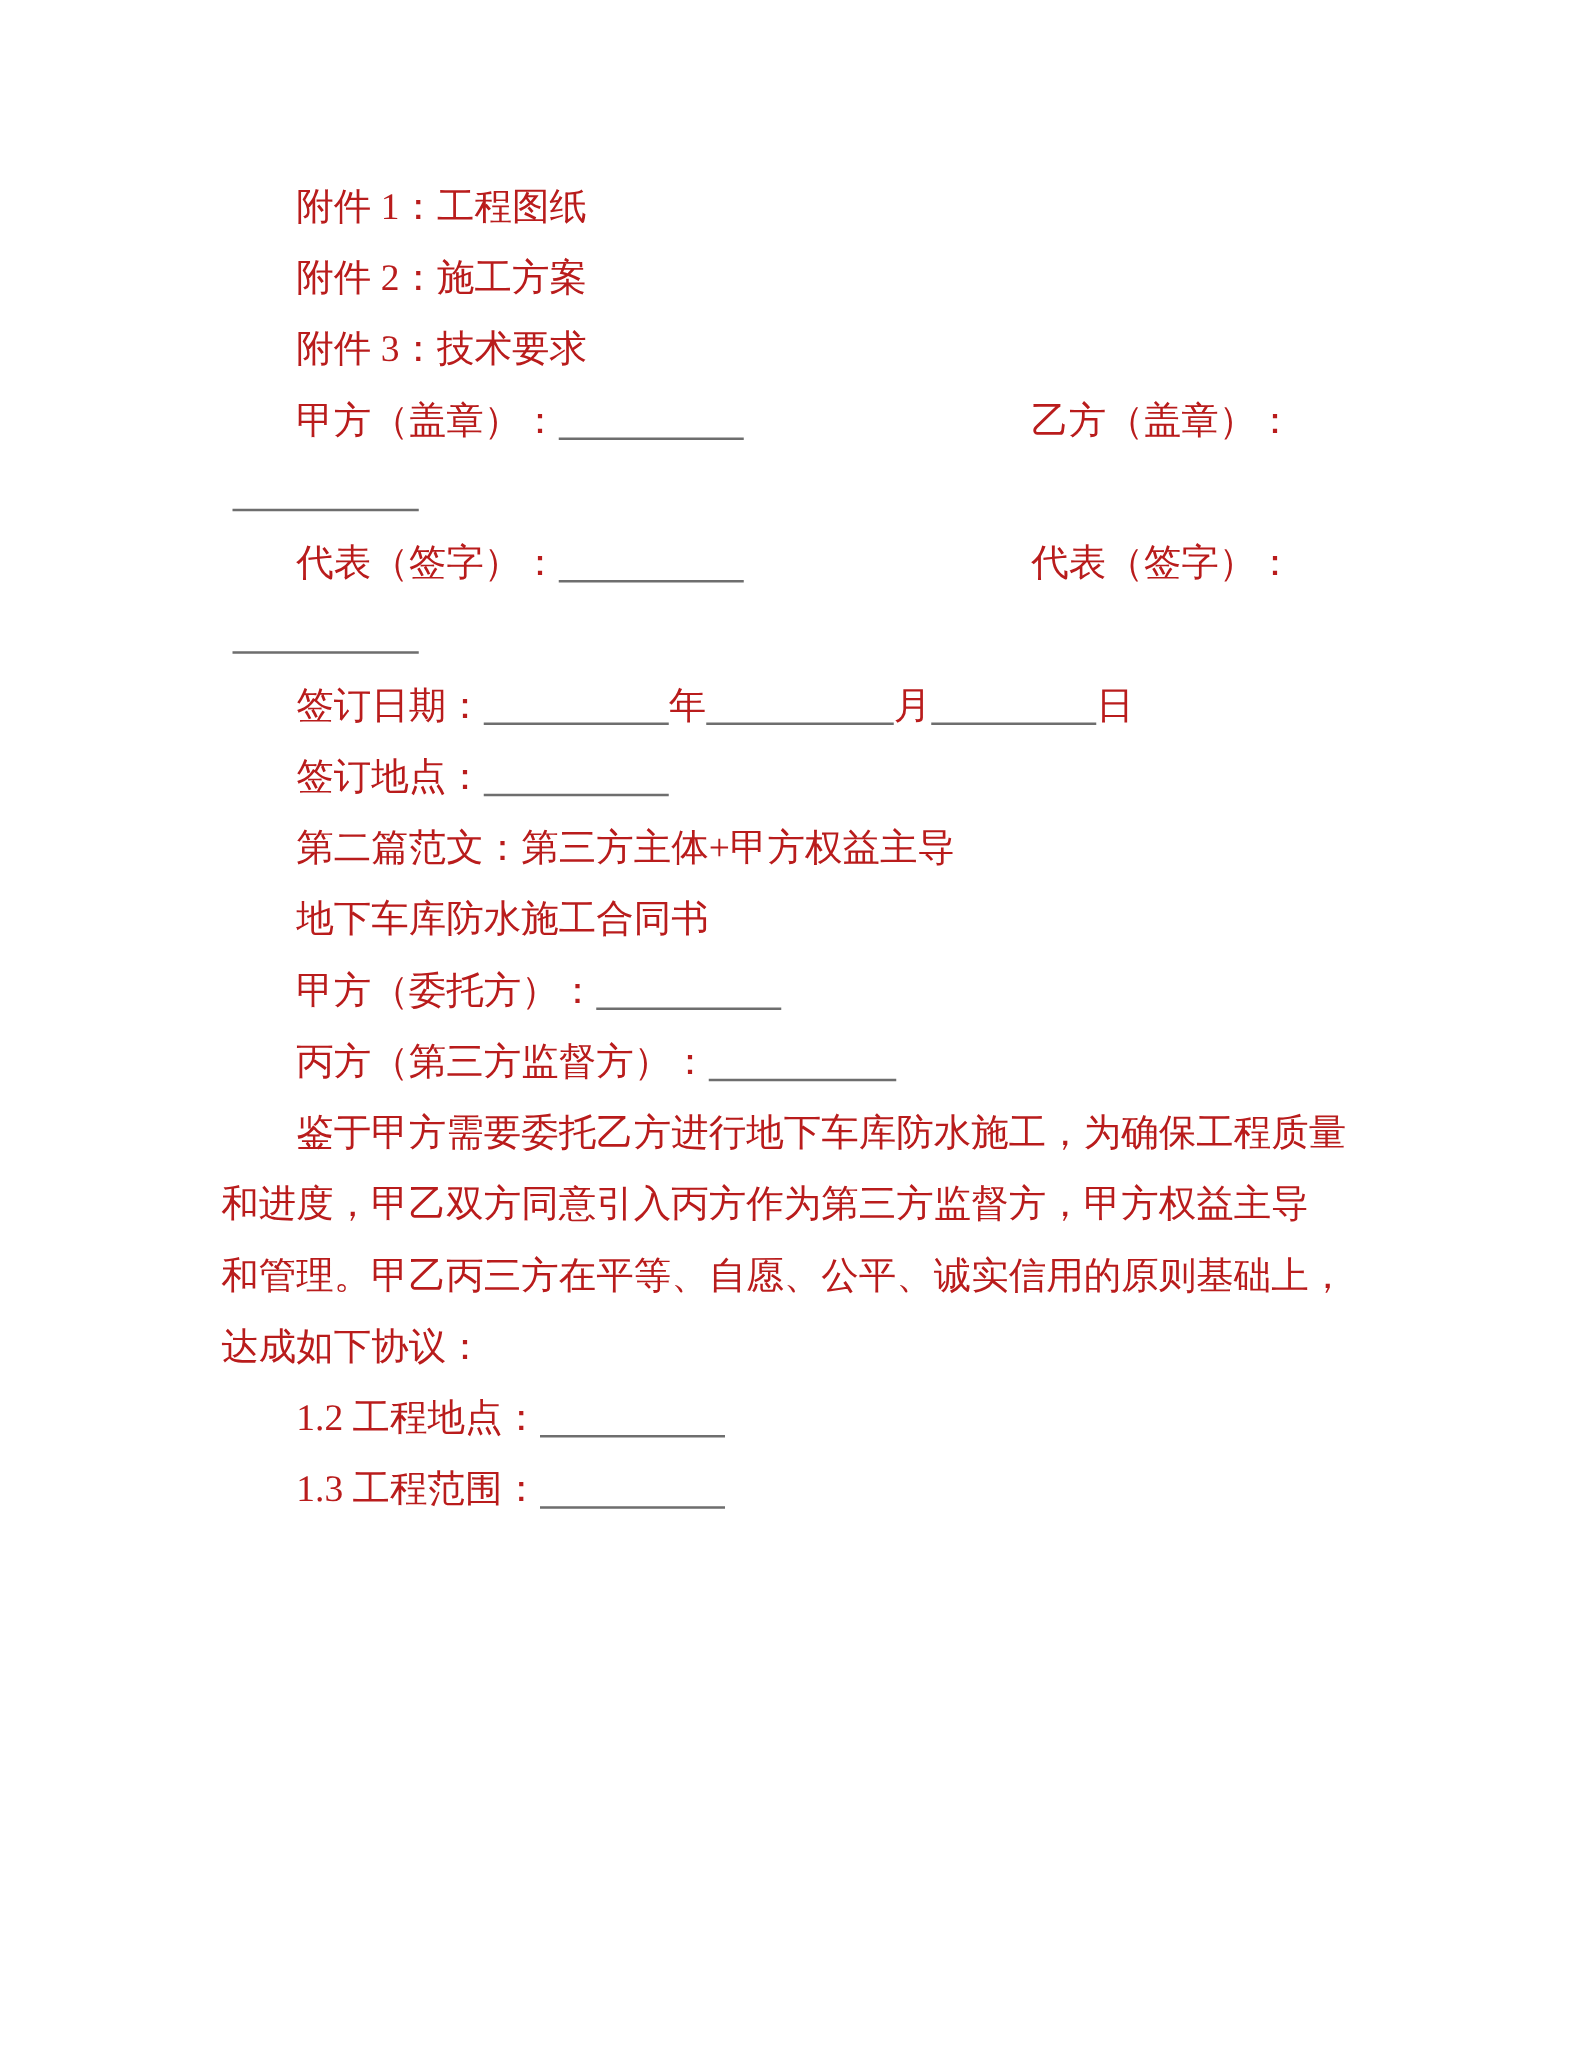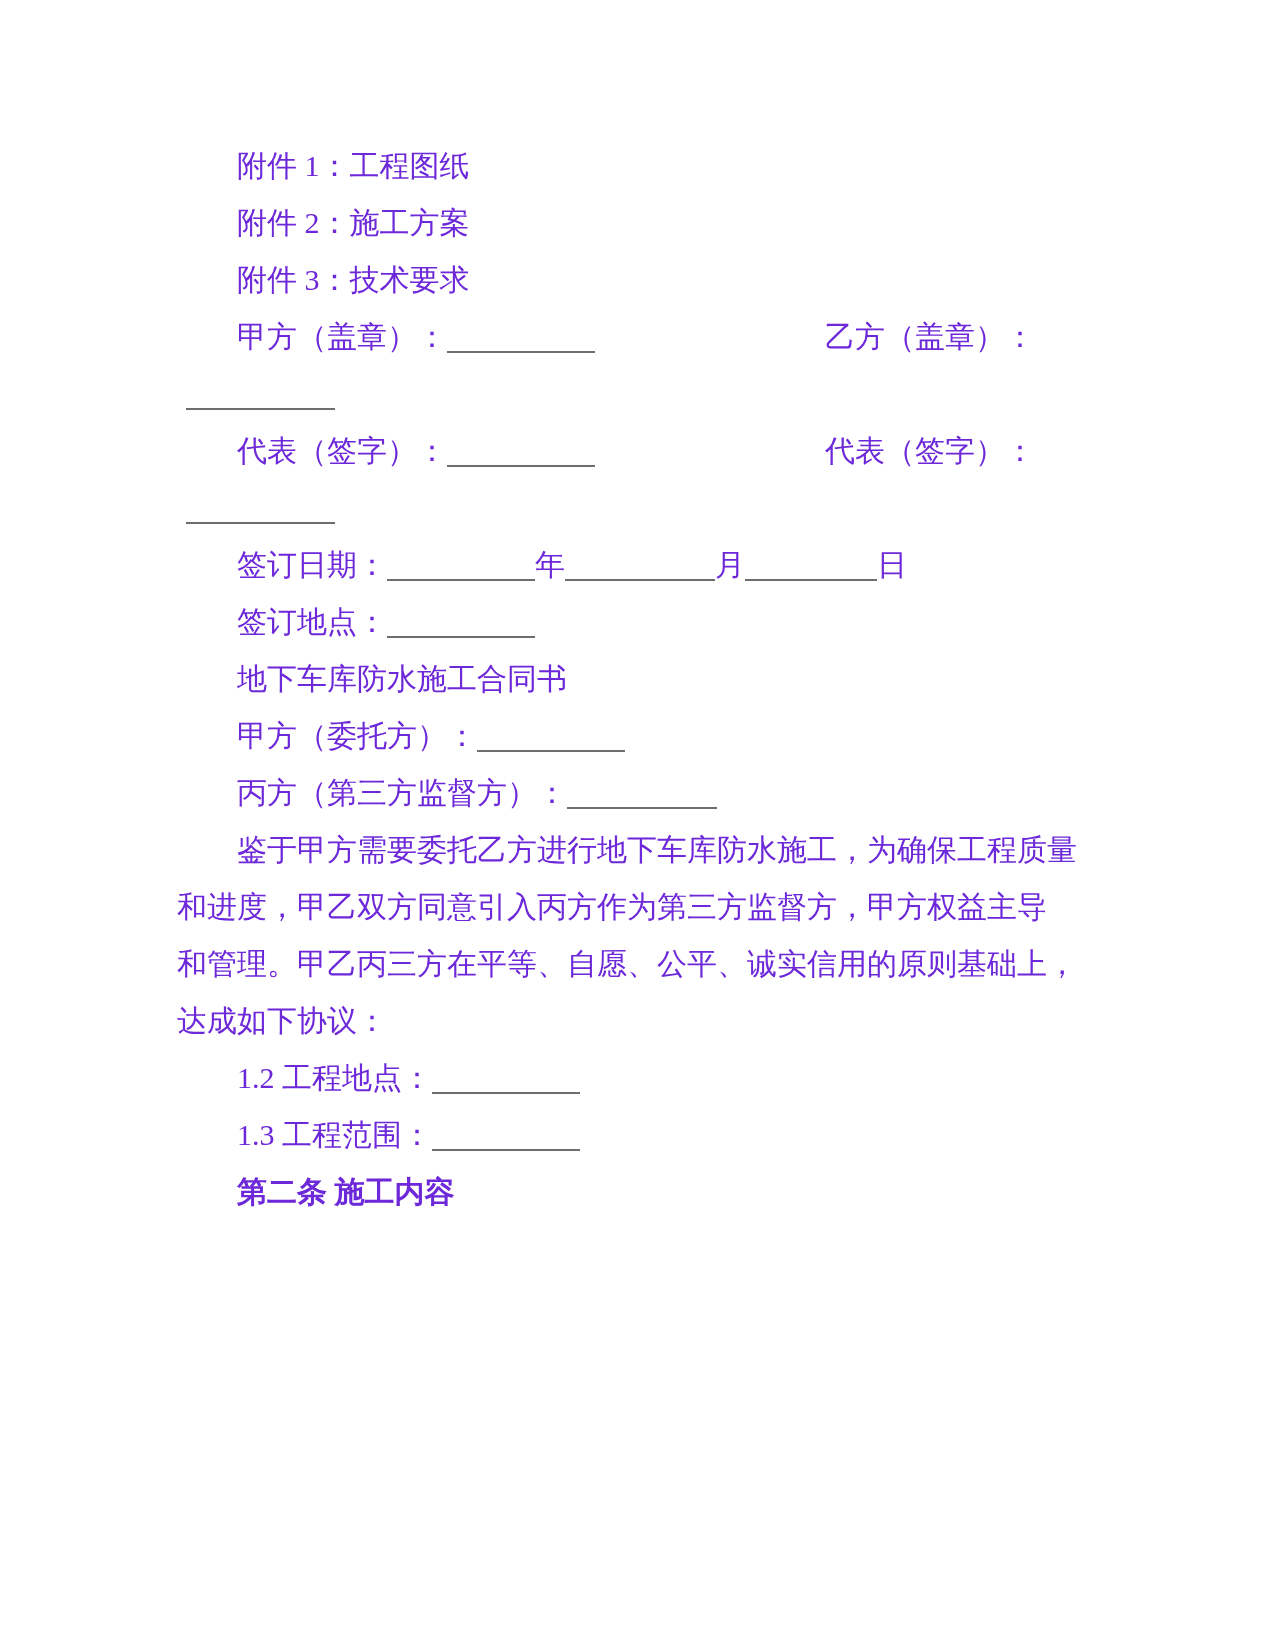--- a/index.html
+++ b/index.html
@@ -40,33 +40,33 @@
   }
   .col2 {
     position: absolute;
     top: 0;
     line-height: 57px;
   }
 </style>
 </head>
 <body>
 
-<div class="page" id="contract-page" style="background: rgb(255, 255, 255); color: #6d28d9; border-radius: 27px;">
+<div class="page" id="contract-page" style="background: rgb(255, 255, 255); color: #b91c1c; border-radius: 27px;">
     <div class="line" style="text-indent: 60px;"><span class="seg-text">附件 1：工程图纸</span></div>
     <div class="line" style="text-indent: 60px;"><span class="seg-text">附件 2：施工方案</span></div>
     <div class="line" style="text-indent: 60px;"><span class="seg-text">附件 3：技术要求</span></div>
     <div class="line" style="text-indent: 60px;"><span class="seg-text">甲方（盖章）：</span><span class="blank" style="width: 148px; border-bottom-color: rgb(110, 110, 110);"></span><span class="col2" style="left: 588px;">乙方（盖章）：</span></div>
     <div class="line" style="text-indent: 9px;"><span class="blank" style="width: 149px; border-bottom-color: rgb(110, 110, 110);"></span></div>
     <div class="line" style="text-indent: 60px;"><span class="seg-text">代表（签字）：</span><span class="blank" style="width: 148px; border-bottom-color: rgb(110, 110, 110);"></span><span class="col2" style="left: 588px;">代表（签字）：</span></div>
     <div class="line" style="text-indent: 9px;"><span class="blank" style="width: 149px; border-bottom-color: rgb(110, 110, 110);"></span></div>
     <div class="line" style="text-indent: 60px;"><span class="seg-text">签订日期：</span><span class="blank" style="width: 148px; border-bottom-color: rgb(110, 110, 110);"></span><span class="seg-text">年</span><span class="blank" style="width: 150px; border-bottom-color: rgb(110, 110, 110);"></span><span class="seg-text">月</span><span class="blank" style="width: 132px; border-bottom-color: rgb(110, 110, 110);"></span><span class="seg-text">日</span></div>
     <div class="line" style="text-indent: 60px;"><span class="seg-text">签订地点：</span><span class="blank" style="width: 148px; border-bottom-color: rgb(110, 110, 110);"></span></div>
+    <div class="line" style="text-indent: 60px;"><span class="seg-text">第二篇范文：第三方主体+甲方权益主导</span></div>
     <div class="line" style="text-indent: 60px;"><span class="seg-text">地下车库防水施工合同书</span></div>
     <div class="line" style="text-indent: 60px;"><span class="seg-text">甲方（委托方）：</span><span class="blank" style="width: 148px; border-bottom-color: rgb(110, 110, 110);"></span></div>
     <div class="line" style="text-indent: 60px;"><span class="seg-text">丙方（第三方监督方）：</span><span class="blank" style="width: 150px; border-bottom-color: rgb(110, 110, 110);"></span></div>
     <div class="line" style="text-indent: 60px;"><span class="seg-text">鉴于甲方需要委托乙方进行地下车库防水施工，为确保工程质量</span></div>
     <div class="line"><span class="seg-text">和进度，甲乙双方同意引入丙方作为第三方监督方，甲方权益主导</span></div>
     <div class="line"><span class="seg-text">和管理。甲乙丙三方在平等、自愿、公平、诚实信用的原则基础上，</span></div>
     <div class="line"><span class="seg-text">达成如下协议：</span></div>
     <div class="line" style="text-indent: 60px;"><span class="seg-text">1.2 工程地点：</span><span class="blank" style="width: 148px; border-bottom-color: rgb(110, 110, 110);"></span></div>
     <div class="line" style="text-indent: 60px;"><span class="seg-text">1.3 工程范围：</span><span class="blank" style="width: 148px; border-bottom-color: rgb(110, 110, 110);"></span></div>
-    <div class="line bold" style="text-indent: 60px;"><span class="seg-text">第二条 施工内容</span></div>
   </div>
 
 </body></html>

